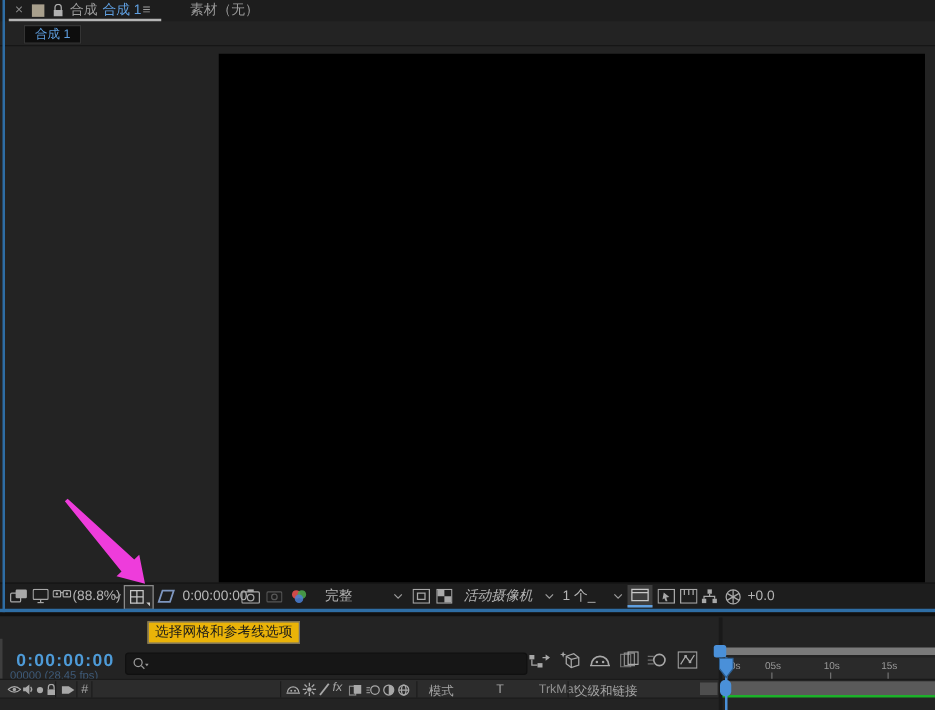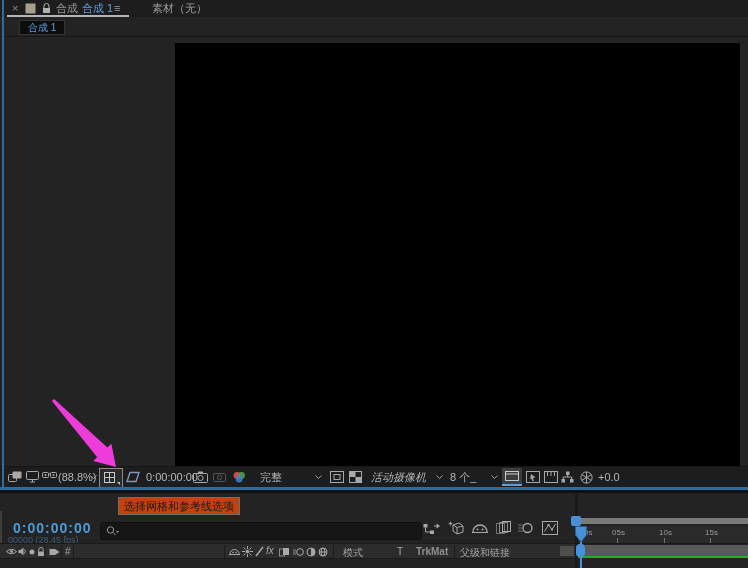--- a/index.html
+++ b/index.html
@@ -41,21 +41,21 @@
   .zoomhandle{position:absolute;left:571px;top:516px;width:10px;height:10px;background:#4a90d9;border-radius:2px;}
   .ruler{position:absolute;left:578px;top:526px;width:170px;height:18px;background:#2a2a2a;border-bottom:1px solid #191919;box-sizing:border-box;}
   .rlabel{position:absolute;top:2px;font-size:8px;color:#9a9a9a;white-space:nowrap;}
   .rtick{position:absolute;top:12px;width:1px;height:5px;background:#707070;}
   .workbar{position:absolute;left:578px;top:545px;width:170px;height:11px;background:#5a5a5a;}
   .cacheline{position:absolute;left:578px;top:556px;width:170px;height:2px;background:#1cb02a;}
   .cti-line{position:absolute;left:580px;top:526px;width:2px;height:42px;background:#4a90d9;}
   .cti-blob{position:absolute;left:576px;top:544px;width:9px;height:13px;background:#4a90d9;border-radius:4px;}
   .edgestrip{position:absolute;left:0;top:508px;width:2px;height:38px;background:#3e3e3e;}
   
-  .tooltip{position:absolute;left:118px;top:497px;height:16px;padding:0 5px;background:#c2410c;border:1px solid #6f6f6f;
+  .tooltip{position:absolute;left:118px;top:497px;height:16px;padding:0 5px;background:#eab308;border:1px solid #6f6f6f;
            font-size:11px;line-height:16px;color:#1a1a1a;white-space:nowrap;z-index:30;}
   .arrow-svg{position:absolute;left:0;top:0;z-index:25;pointer-events:none;}
 </style>
 </head>
 <body>
 
 <div class="app">
 
   <div class="cp">
 
@@ -175,21 +175,21 @@
           </svg>
       </span>
 
       <span class="tb-txt" style="left:371px;font-style:italic;">活动摄像机</span>
       <span class="tb-item icon" style="left:436px;top:8px;">
         <svg width="7" height="5">
             <polyline points="0.5,0.5 3.5,3.5 6.5,0.5" fill="none" stroke="#9a9a9a"></polyline>
           </svg>
       </span>
 
-      <span class="tb-txt" style="left:450px;">8 个_</span>
+      <span class="tb-txt" style="left:450px;">1 个_</span>
       <span class="tb-item icon" style="left:491px;top:8px;">
         <svg width="7" height="5">
             <polyline points="0.5,0.5 3.5,3.5 6.5,0.5" fill="none" stroke="#9a9a9a"></polyline>
           </svg>
       </span>
 
       <div class="pabtn">
         <svg width="20" height="16">
             <rect x="3.5" y="3.5" width="13" height="9" fill="none" stroke="#c8c8c8"></rect>
             <line x1="3.5" y1="6" x2="16.5" y2="6" stroke="#c8c8c8"></line>
@@ -385,21 +385,21 @@
     <span class="abs icon" style="left:318px;top:3px;">
       <svg width="10" height="10">
           <circle cx="5" cy="5" r="4" fill="none" stroke="#a8a8a8"></circle>
           <ellipse cx="5" cy="5" rx="1.8" ry="4" fill="none" stroke="#a8a8a8"></ellipse>
           <line x1="1" y1="5" x2="9" y2="5" stroke="#a8a8a8"></line>
         </svg>
     </span>
     <span class="div" style="left:333px;"></span>
     <span class="hdr-txt" style="left:343px;">模式</span>
     <span class="hdr-txt" style="left:397px;">T</span>
-    <span class="hdr-txt" style="left:416px;color:#8f8f8f;font-weight:bold;">TrkMat</span>
+    <span class="hdr-txt" style="left:431px;color:#8f8f8f;">TrkMat</span>
     <span class="div" style="left:454px;"></span>
     <span class="hdr-txt" style="left:460px;">父级和链接</span>
   </div>
   <div class="endbox"></div>
   <div class="vdiv"></div>
 
   <div class="zoombar"></div>
   <div class="zoomhandle"></div>
 
   <div class="ruler">

